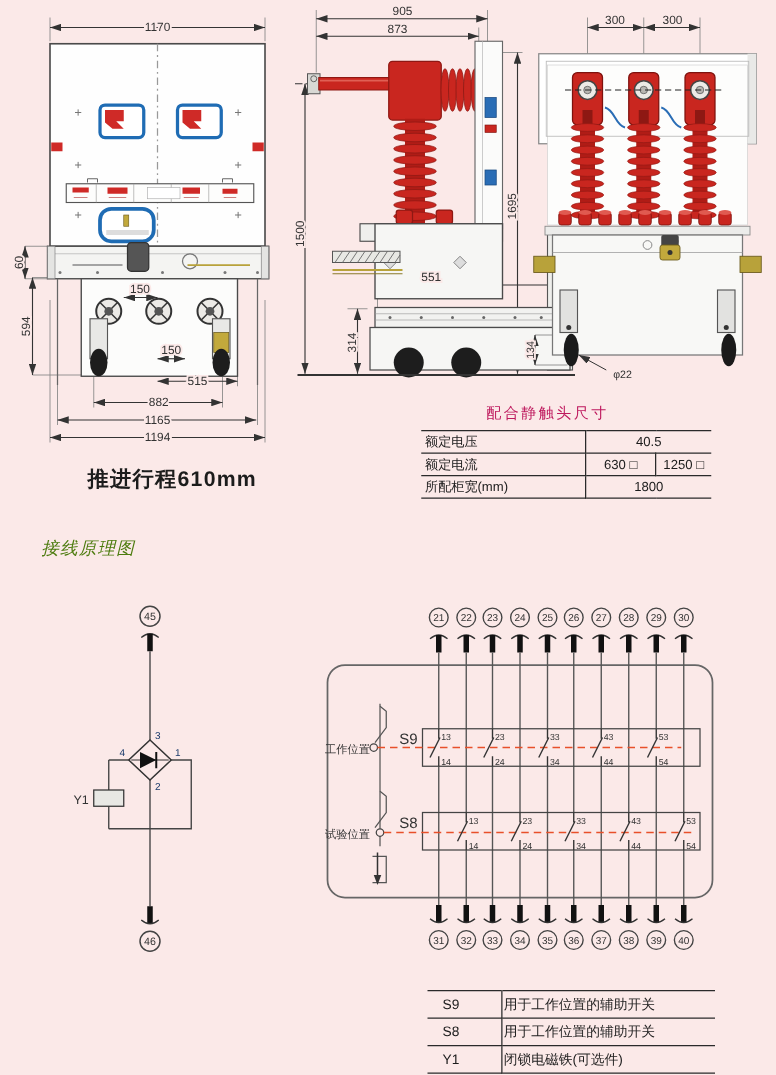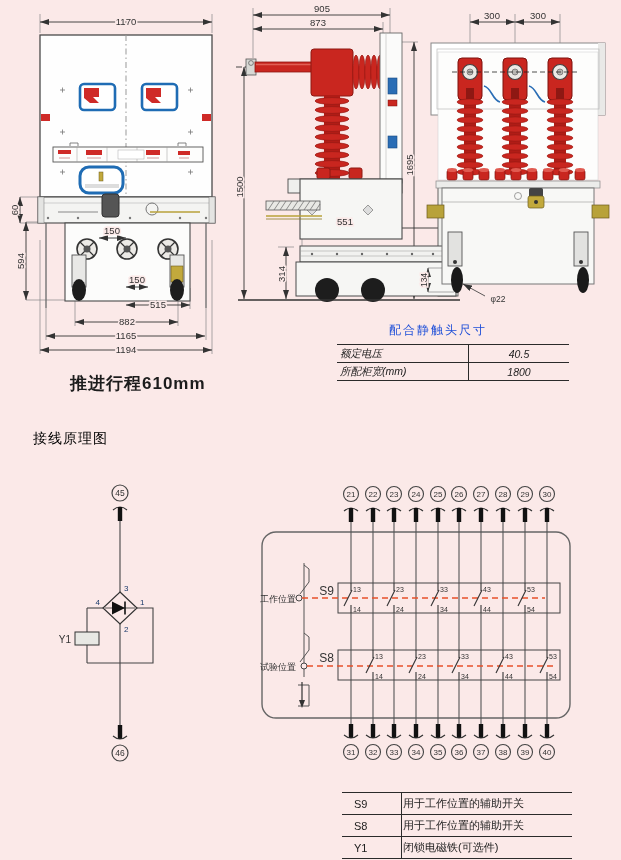--- a/index.html
+++ b/index.html
@@ -3,26 +3,26 @@
 <meta charset="utf-8">
 <style>
   html,body{margin:0;padding:0;background:#fbe9e8;}
   .page{position:relative;width:621px;height:860px;background:#fbe9e8;overflow:hidden;
         font-family:"Liberation Sans","DejaVu Sans",sans-serif;color:#222;}
   .abs{position:absolute;}
   svg text{font-family:"Liberation Sans","DejaVu Sans",sans-serif;}
   .dimt{font-size:9.5px;fill:#333;text-anchor:middle;paint-order:stroke;stroke:#fbe9e8;stroke-width:3px;}
   .dimS{font-size:8.5px;fill:#333;text-anchor:middle;paint-order:stroke;stroke:#fbe9e8;stroke-width:3px;}
   .push-caption{left:70px;top:372px;font-size:17px;font-weight:bold;color:#1c1c1c;letter-spacing:1px;text-align:center;}
-  .wiring-title{left:33px;top:430px;font-size:14px;color:#000000;letter-spacing:1px;}
+  .wiring-title{left:33px;top:430px;font-size:14px;color:#4d7c0f;letter-spacing:1px;font-style:italic;}
   .ctable-wrap{left:337px;top:322px;width:232px;}
-  .ctable-title{text-align:center;font-size:12px;letter-spacing:2px;color:#1d4ed8;padding-right:30px;}
+  .ctable-title{text-align:center;font-size:12px;letter-spacing:2px;color:#be185d;padding-right:30px;}
   table{border-collapse:collapse;}
   .ctable{margin-top:5px;width:232px;border-top:1.6px solid #2a2a2a;}
-  .ctable td{border-bottom:1.3px solid #2a2a2a;font-size:10.5px;height:15px;white-space:nowrap;color:#1c1c1c;font-style:italic;}
+  .ctable td{border-bottom:1.3px solid #2a2a2a;font-size:10.5px;height:15px;white-space:nowrap;color:#1c1c1c;}
   .ctable td.lbl{width:125px;border-right:1.3px solid #2a2a2a;text-align:left;padding:1px 3px;}
   .ctable td.val{text-align:center;margin-left:34px;}
   .ctable td.split{border-right:1.3px solid #2a2a2a;width:53px;}
   .legend{left:342px;top:792px;width:230px;border-top:1.3px solid #2a2a2a;}
   .legend td{border-bottom:1.3px solid #2a2a2a;font-size:11px;height:19px;color:#1c1c1c;}
   .legend td.code{width:46px;border-right:1.3px solid #2a2a2a;padding-left:12px;text-align:left;}
   .legend td.desc{text-align:left;}
 </style>
 </head>
 <body>
@@ -364,20 +364,25 @@
 
 <div class="abs push-caption">推进行程610mm</div>
 
 <div class="abs ctable-wrap">
   <div class="ctable-title">配合静触头尺寸</div>
   <table class="ctable">
     <tbody>
           <tr>
       <td class="lbl">额定电压</td>
       <td class="val" colspan="2">40.5</td>
+    </tr>
+    <tr>
+      <td class="lbl">额定电流</td>
+      <td class="val split">630 □</td>
+      <td class="val">1250 □</td>
     </tr>
     <tr>
       <td class="lbl">所配柜宽(mm)</td>
       <td class="val" colspan="2">1800</td>
     </tr>
   </tbody>
       </table>
 </div>
 
 <div class="abs wiring-title">接线原理图</div>

